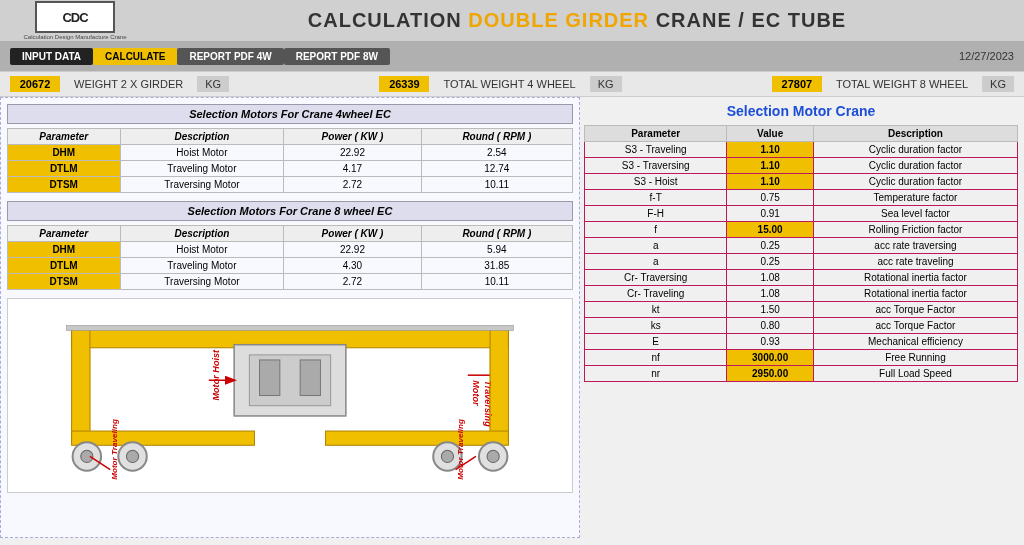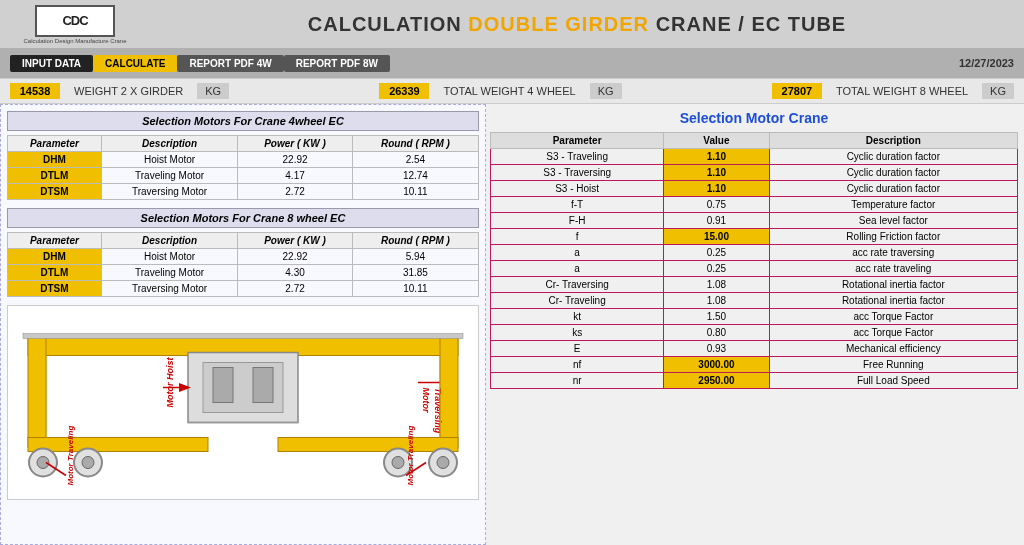--- a/index.html
+++ b/index.html
@@ -1,41 +1,41 @@
 <!DOCTYPE html>
 <html><head>
   <meta charset="utf-8">
   <style>
     * { box-sizing: border-box; margin: 0; padding: 0; }
     body { font-family: Arial, sans-serif; background: #f0f0f0; width: 1024px; height: 545px; overflow: hidden; font-size: 11px; }
 
-    .header { background: #d0d0d0; display: flex; align-items: center; height: 48px; padding: 0 10px; justify-content: space-between; }
+    .header { background: #d0d0d0; display: flex; align-items: center; height: 41px; padding: 0 10px; justify-content: space-between; }
     .logo-area { width: 130px; display: flex; flex-direction: column; align-items: center; }
     .logo-box { background: white; border: 2px solid #555; display: flex; align-items: center; justify-content: center; width: 80px; height: 32px; }
     .logo-text-main { font-size: 13px; font-weight: bold; color: #222; letter-spacing: -1px; }
     .logo-text-sub { font-size: 6px; color: #444; text-align: center; margin-top: 1px; }
     .title-area { flex: 1; text-align: center; }
     .title-area h1 { font-size: 20px; font-weight: bold; letter-spacing: 1px; color: #333; }
     .title-area h1 span.orange { color: #f0a500; }
 
     .toolbar { background: #b0b0b0; display: flex; align-items: center; height: 30px; padding: 0 10px; }
     .btn { padding: 3px 12px; border: none; cursor: pointer; font-weight: bold; font-size: 10px; border-radius: 2px; }
     .btn-dark { background: #222; color: white; }
     .btn-yellow { background: #f0c000; color: black; }
     .btn-gray { background: #555; color: white; }
-    .date-label { margin-left: auto; font-size: 11px; color: #333; font-weight: bold; }
+    .date-label { margin-left: auto; font-size: 11px; color: #333; font-weight: normal; }
 
     .weight-bar { background: #e8e8e8; display: flex; align-items: center; height: 26px; padding: 0 10px; gap: 8px; border-top: 1px solid #ccc; border-bottom: 1px solid #ccc; }
     .weight-box-yellow { background: #f0c000; color: black; font-weight: bold; padding: 2px 8px; font-size: 11px; min-width: 50px; text-align: center; }
     .weight-label { font-size: 11px; color: #333; padding: 0 6px; }
     .weight-unit { background: #ccc; padding: 2px 8px; font-size: 11px; color: #333; }
 
     .main { display: flex; height: calc(545px - 48px - 30px - 26px); }
 
-    .left-panel { width: 486px; padding: 6px; border: 1px dashed #aad; background: #f8f8ff; }
+    .left-panel { width: 580px; padding: 6px; border: 1px dashed #aad; background: #f8f8ff; }
 
     .section-title { background: #dde; border: 1px solid #99a; text-align: center; font-style: italic; font-weight: bold; font-size: 11px; padding: 3px; margin-bottom: 4px; }
 
     table.motor-table { width: 100%; border-collapse: collapse; margin-bottom: 8px; font-size: 10px; }
     table.motor-table th { background: #eee; border: 1px solid #bbb; padding: 2px 4px; font-style: italic; text-align: center; }
     table.motor-table td { border: 1px solid #bbb; padding: 2px 4px; text-align: center; }
     table.motor-table td.param-yellow { background: #f0c000; font-weight: bold; color: black; }
 
     .crane-diagram { margin-top: 4px; border: 1px solid #ccc; background: white; height: 195px; position: relative; overflow: hidden; }
 
@@ -70,21 +70,21 @@
 
 <div class="toolbar">
   <button class="btn btn-dark">INPUT DATA</button>
   <button class="btn btn-yellow">CALCULATE</button>
   <button class="btn btn-gray">REPORT PDF 4W</button>
   <button class="btn btn-gray">REPORT PDF 8W</button>
   <span class="date-label">12/27/2023</span>
 </div>
 
 <div class="weight-bar">
-  <span class="weight-box-yellow">14538</span>
+  <span class="weight-box-yellow">20672</span>
   <span class="weight-label">WEIGHT 2 X GIRDER</span>
   <span class="weight-unit">KG</span>
 
   <div style="flex:1"></div>
 
   <span class="weight-box-yellow">26339</span>
   <span class="weight-label">TOTAL WEIGHT 4 WHEEL</span>
   <span class="weight-unit">KG</span>
 
   <div style="flex:1"></div>

